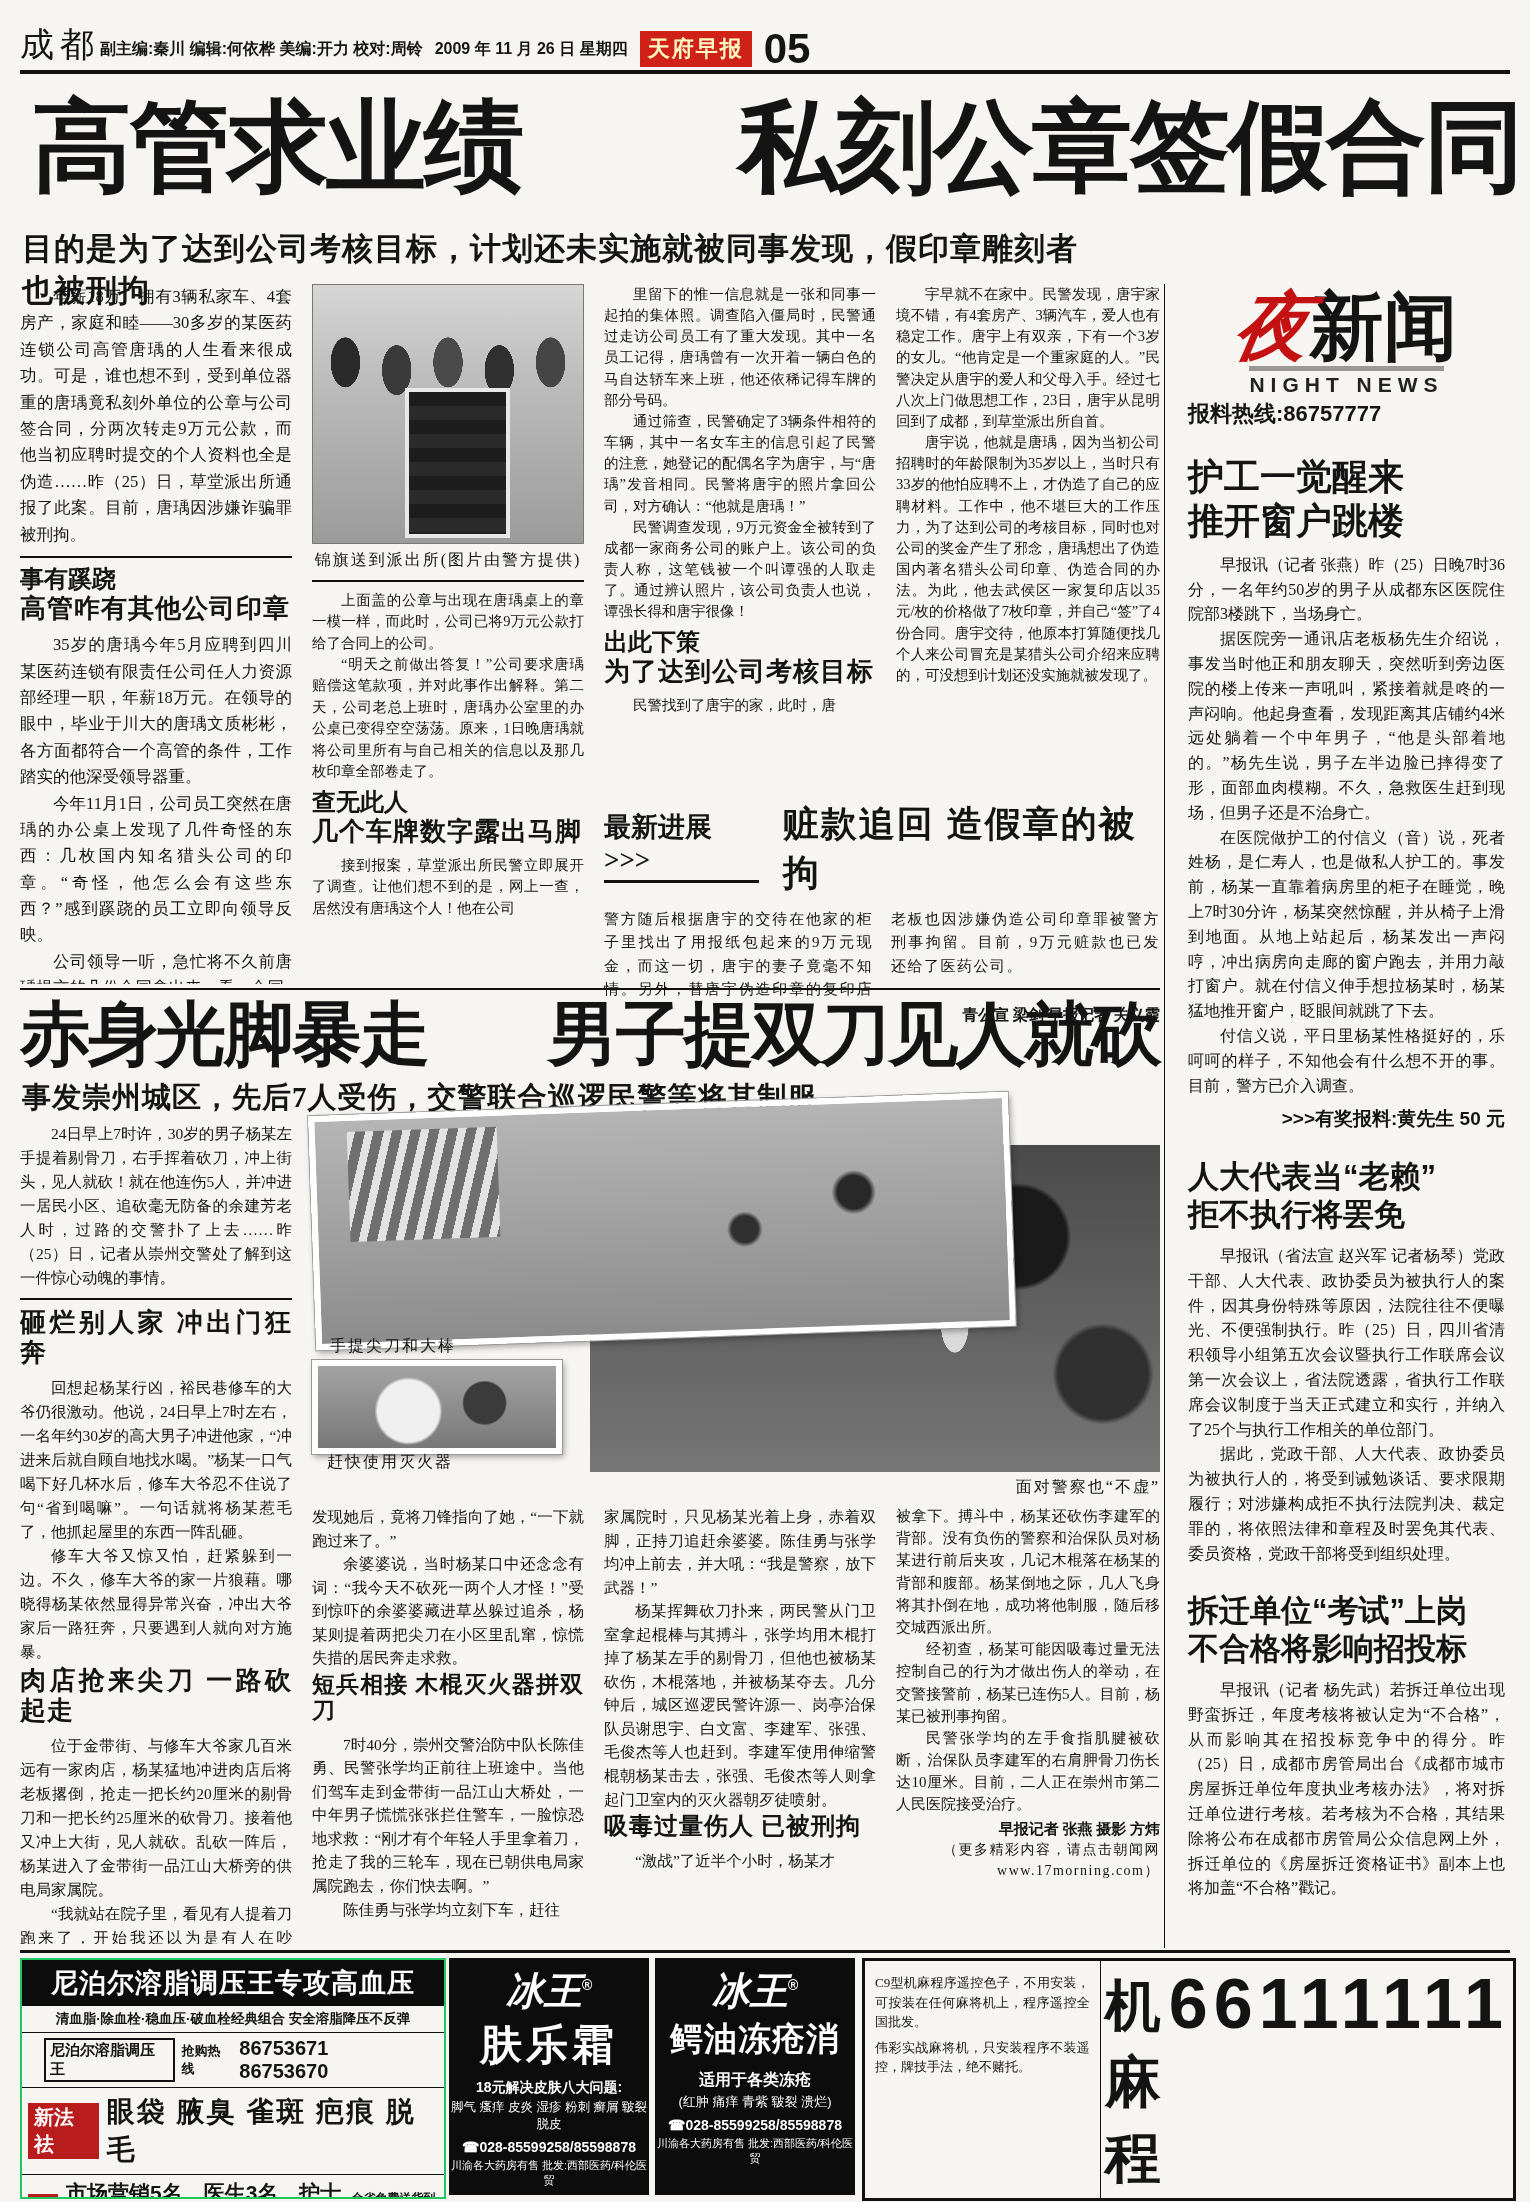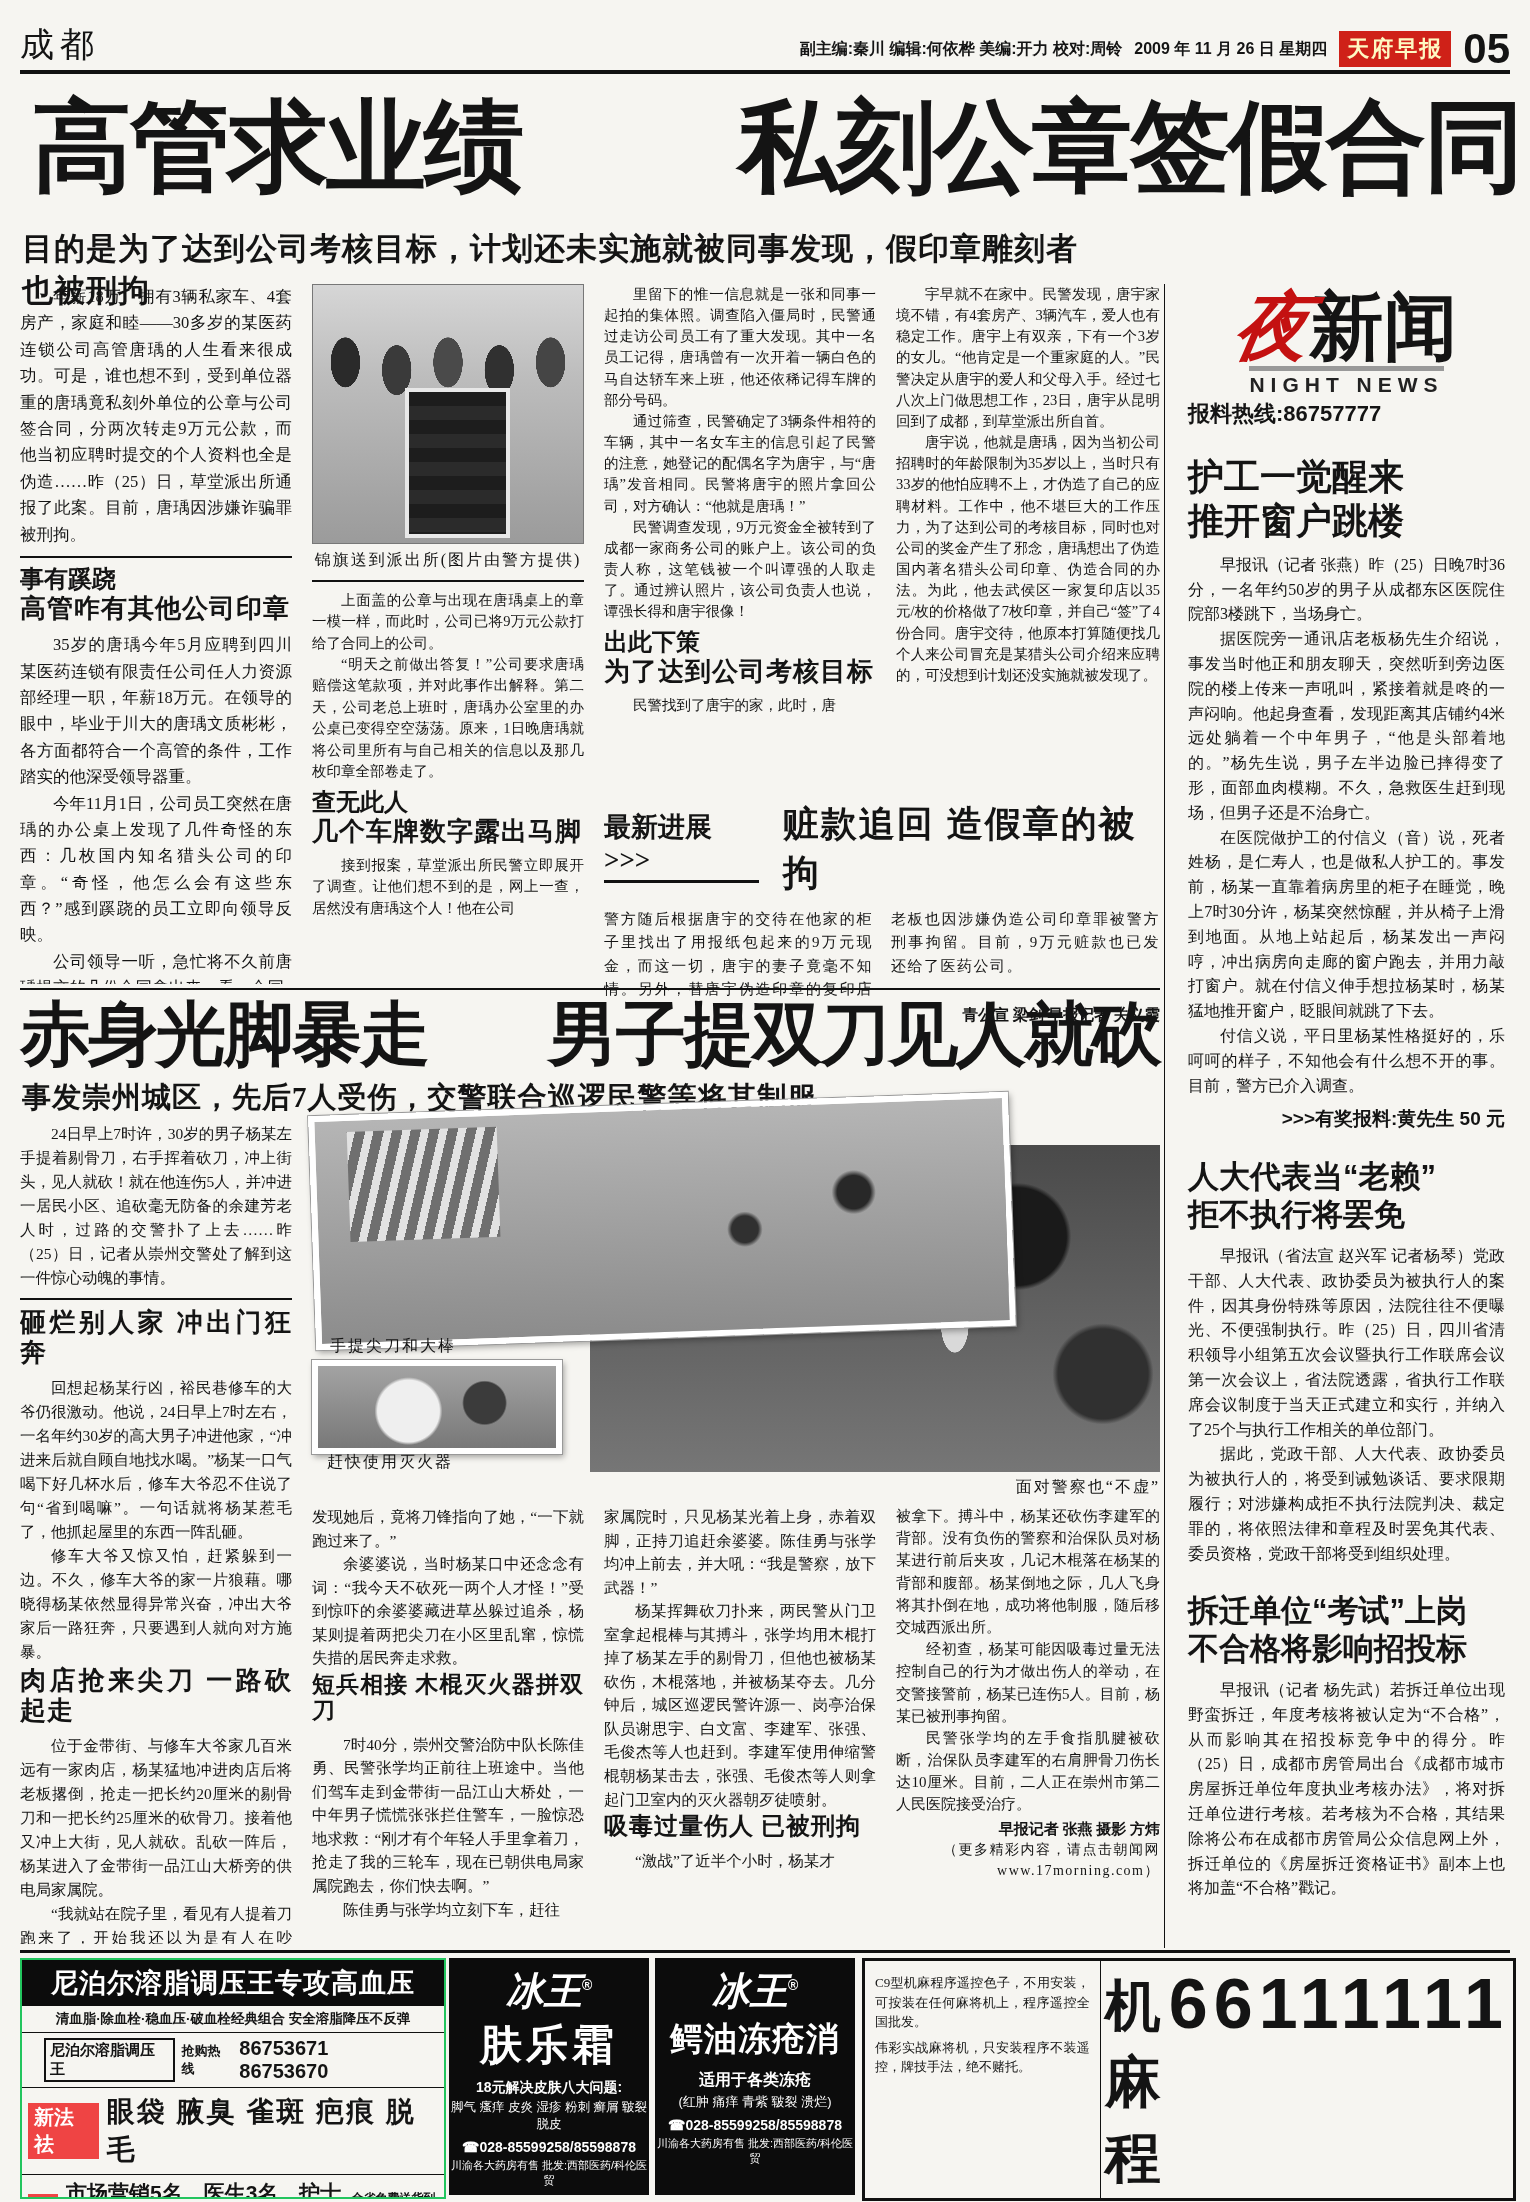--- a/index.html
+++ b/index.html
@@ -52,26 +52,26 @@
   
   .side-title{font-family:"Liberation Sans",sans-serif;font-weight:900;font-size:31px;line-height:1.22;margin:26px 0 10px;}
   .sp{font-size:16px;line-height:1.55;text-indent:2em;margin:0;text-align:justify;}
   
   .upd-label{font-weight:900;font-size:27px;border-bottom:3px solid #111;padding-bottom:4px;}
   .upd-title{font-family:"Liberation Sans",sans-serif;font-weight:900;font-size:36px;letter-spacing:2px;}
   .kai{letter-spacing:1.5px;}
   
   .adbox{position:absolute;overflow:hidden;}
   .blackad{background:#0c0c0c;color:#fff;text-align:center;}
-  .chip{background:#ef4444;color:#fff;padding:1px 6px;font-weight:900;}
+  .chip{background:#b91c1c;color:#fff;padding:1px 6px;font-weight:900;}
 </style>
 </head>
 <body>
 
-<div class="abs" style="left:20px;top:24px;width:1490px;height:44px;display:flex;justify-content:space-between;align-items:flex-end;">
+<div class="abs" style="left:20px;top:24px;width:1490px;height:44px;display:flex;align-items:flex-end;">
   <div style="font-size:34px;letter-spacing:6px;">成都</div>
   <div style="display:flex;align-items:center;gap:12px;">
     <span class="sans" style="font-size:16px;font-weight:bold;">副主编:秦川  编辑:何依桦  美编:开力  校对:周铃</span>
     <span class="sans" style="font-size:16px;font-weight:bold;">2009 年 11 月 26 日 星期四</span>
     <span class="paper-badge">天府早报</span>
     <span class="pageno">05</span>
   </div>
 </div>
 <div class="abs" style="left:20px;top:70px;width:1490px;height:4px;background:#111;"></div>
 

